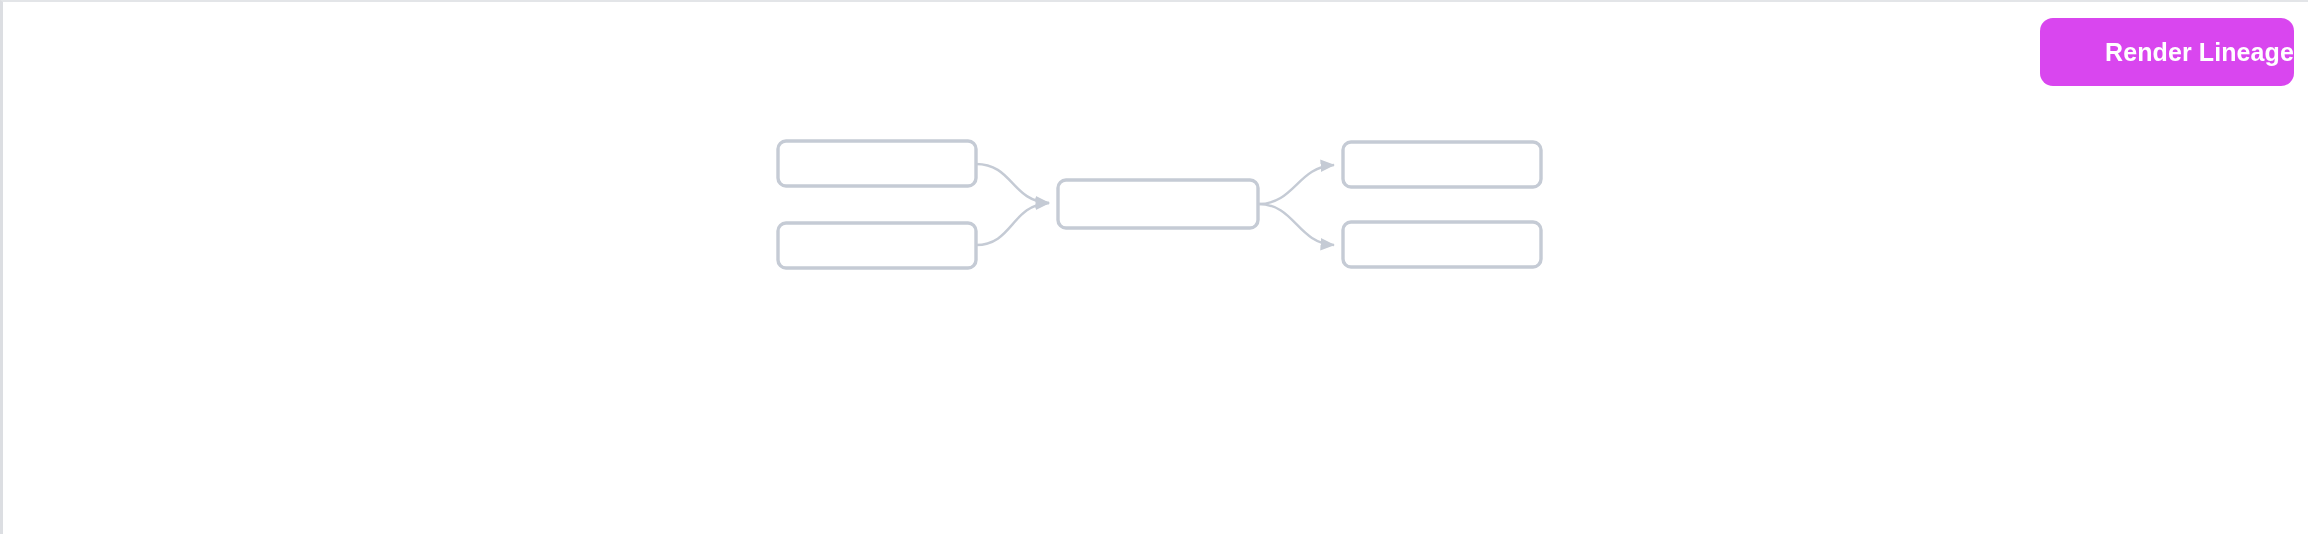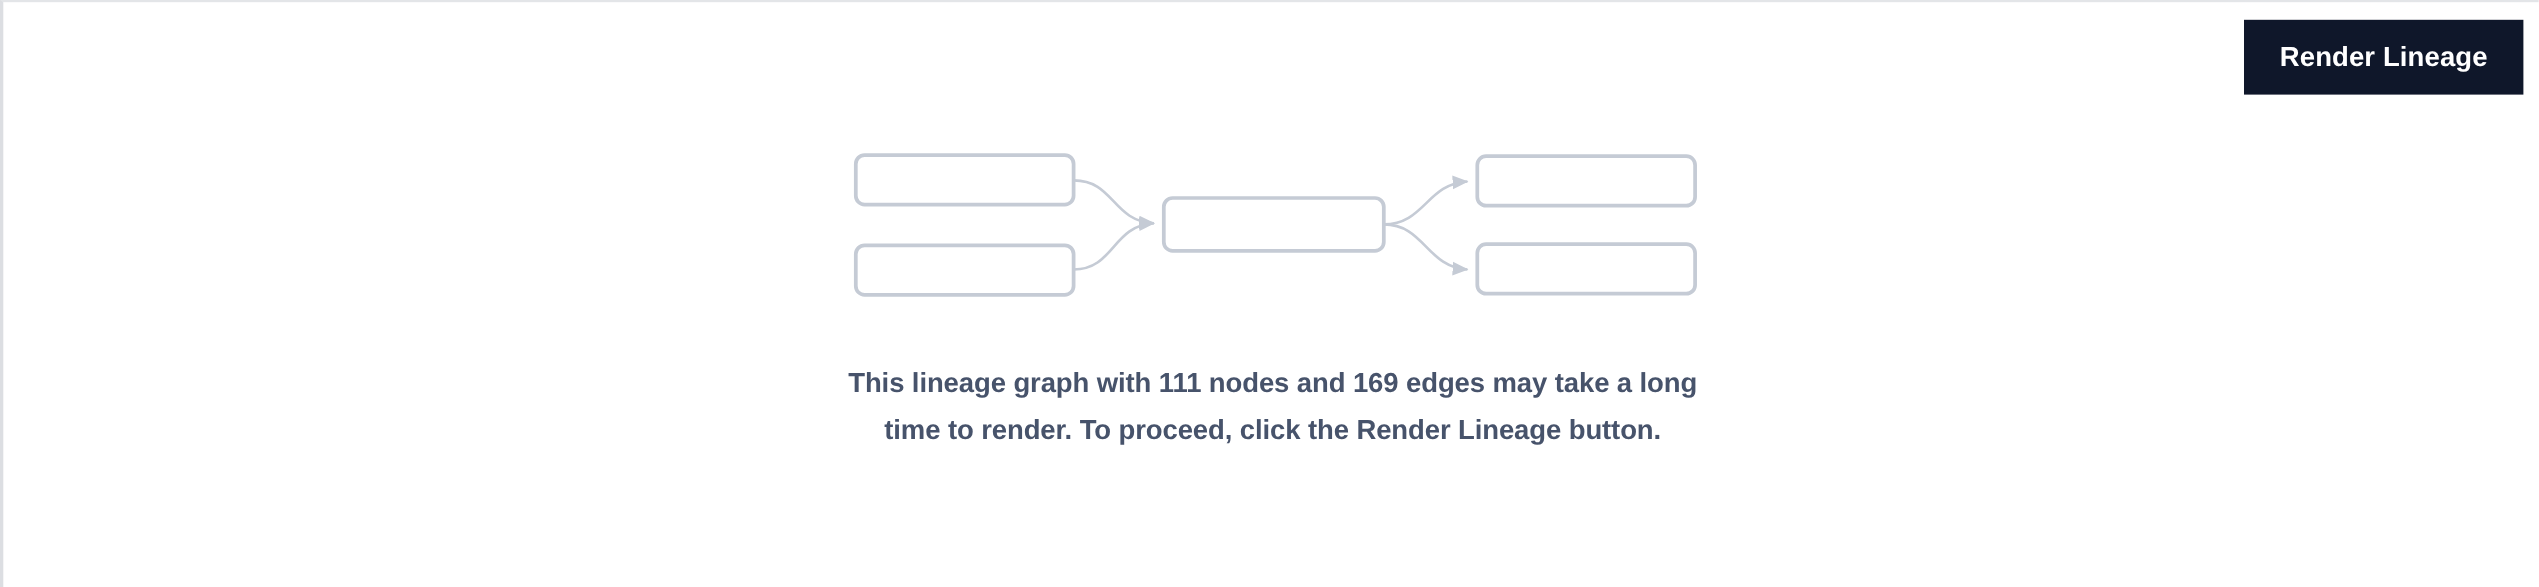--- a/index.html
+++ b/index.html
@@ -32,30 +32,30 @@
     right: 0;
     height: 102px;
   }
 
   .render-button {
     position: absolute;
     left: 2037px;
     top: 16px;
     width: 254px;
     height: 68px;
-    background: #0f172a;
+    background: #d946ef;
     color: #ffffff;
     border: none;
-    border-radius: 0;
+    border-radius: 13px;
     font-family: "Liberation Sans", sans-serif;
     font-size: 25px;
     font-weight: bold;
     letter-spacing: 0.1px;
     line-height: 68px;
-    text-align: center;
+    text-align: right;
     padding: 0;
     cursor: pointer;
     white-space: nowrap;
   }
 
   
   .graph-illustration {
     position: absolute;
     left: 0;
     top: 0;
@@ -104,15 +104,14 @@
       <rect x="1055" y="178" width="200" height="48" rx="8" ry="8"></rect>
       <rect x="1340" y="140" width="198" height="45" rx="8" ry="8"></rect>
       <rect x="1340" y="220" width="198" height="45" rx="8" ry="8"></rect>
     </g>
   </svg>
 
   <div class="toolbar">
     <button class="render-button">Render Lineage</button>
   </div>
 
-  <div class="warning-message">This lineage graph with 111 nodes and 169 edges may take a long time to render. To proceed, click the Render Lineage button.</div>
 
 </div>
 
 </body></html>

